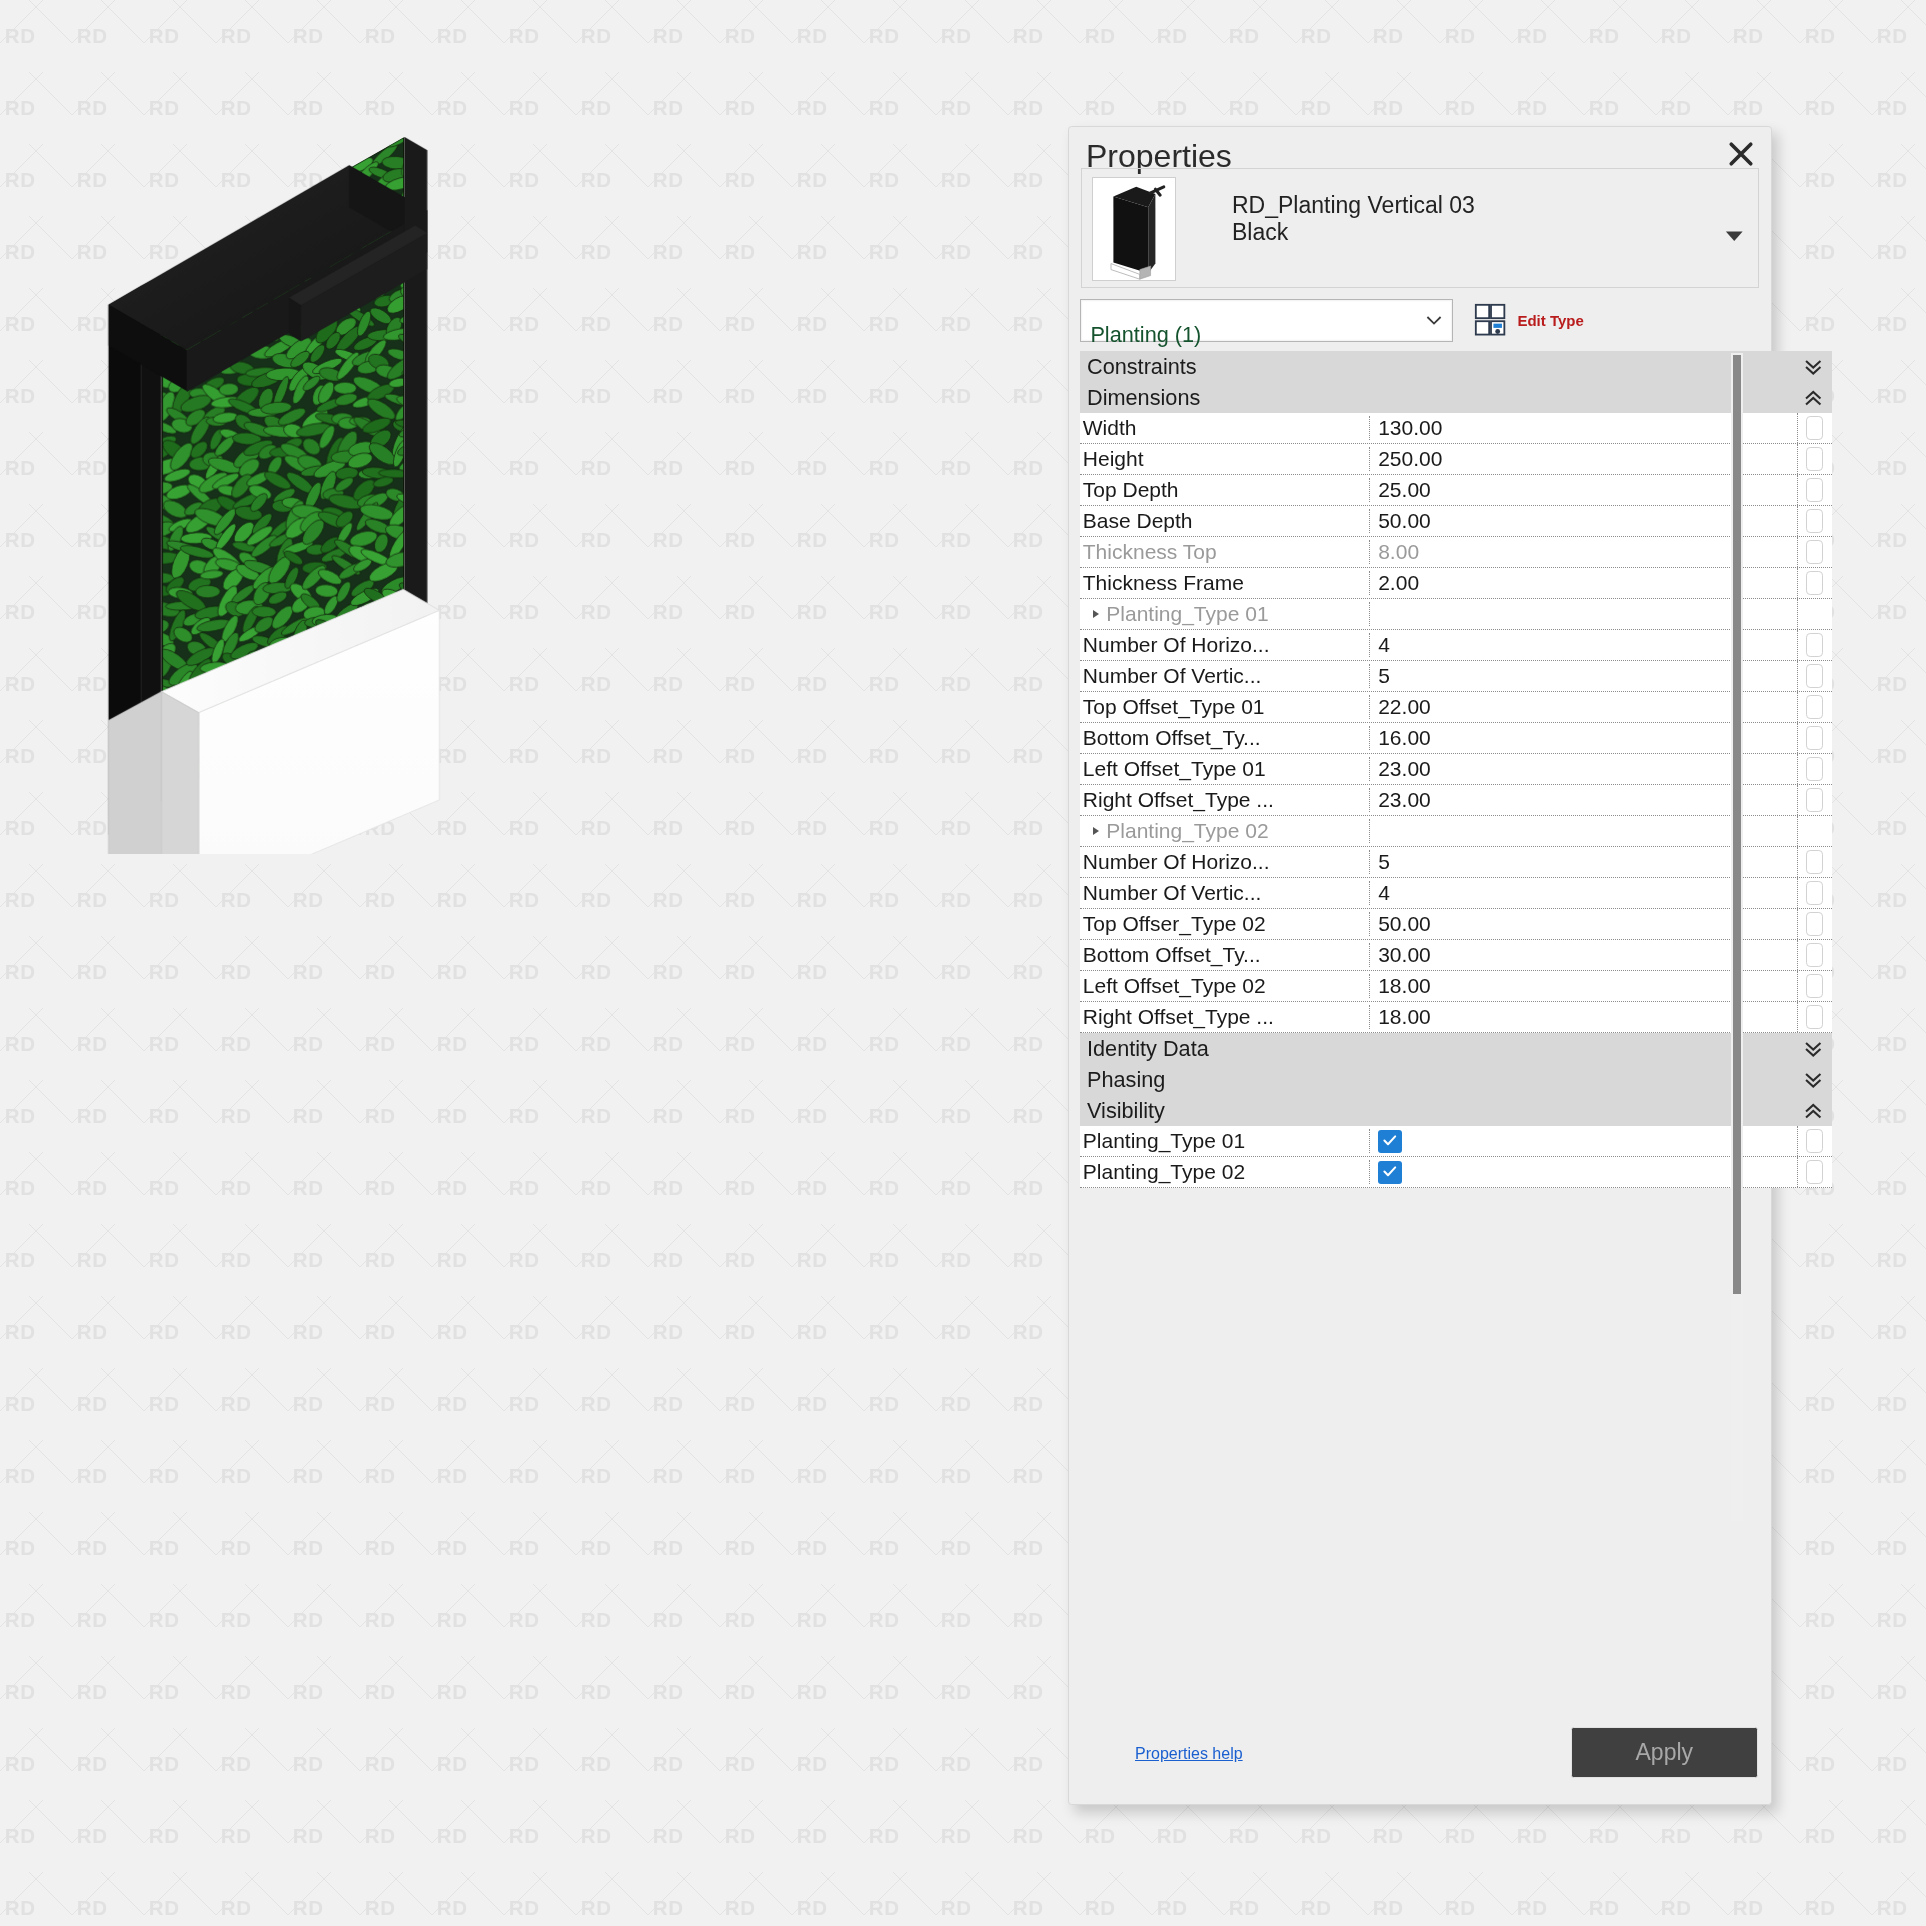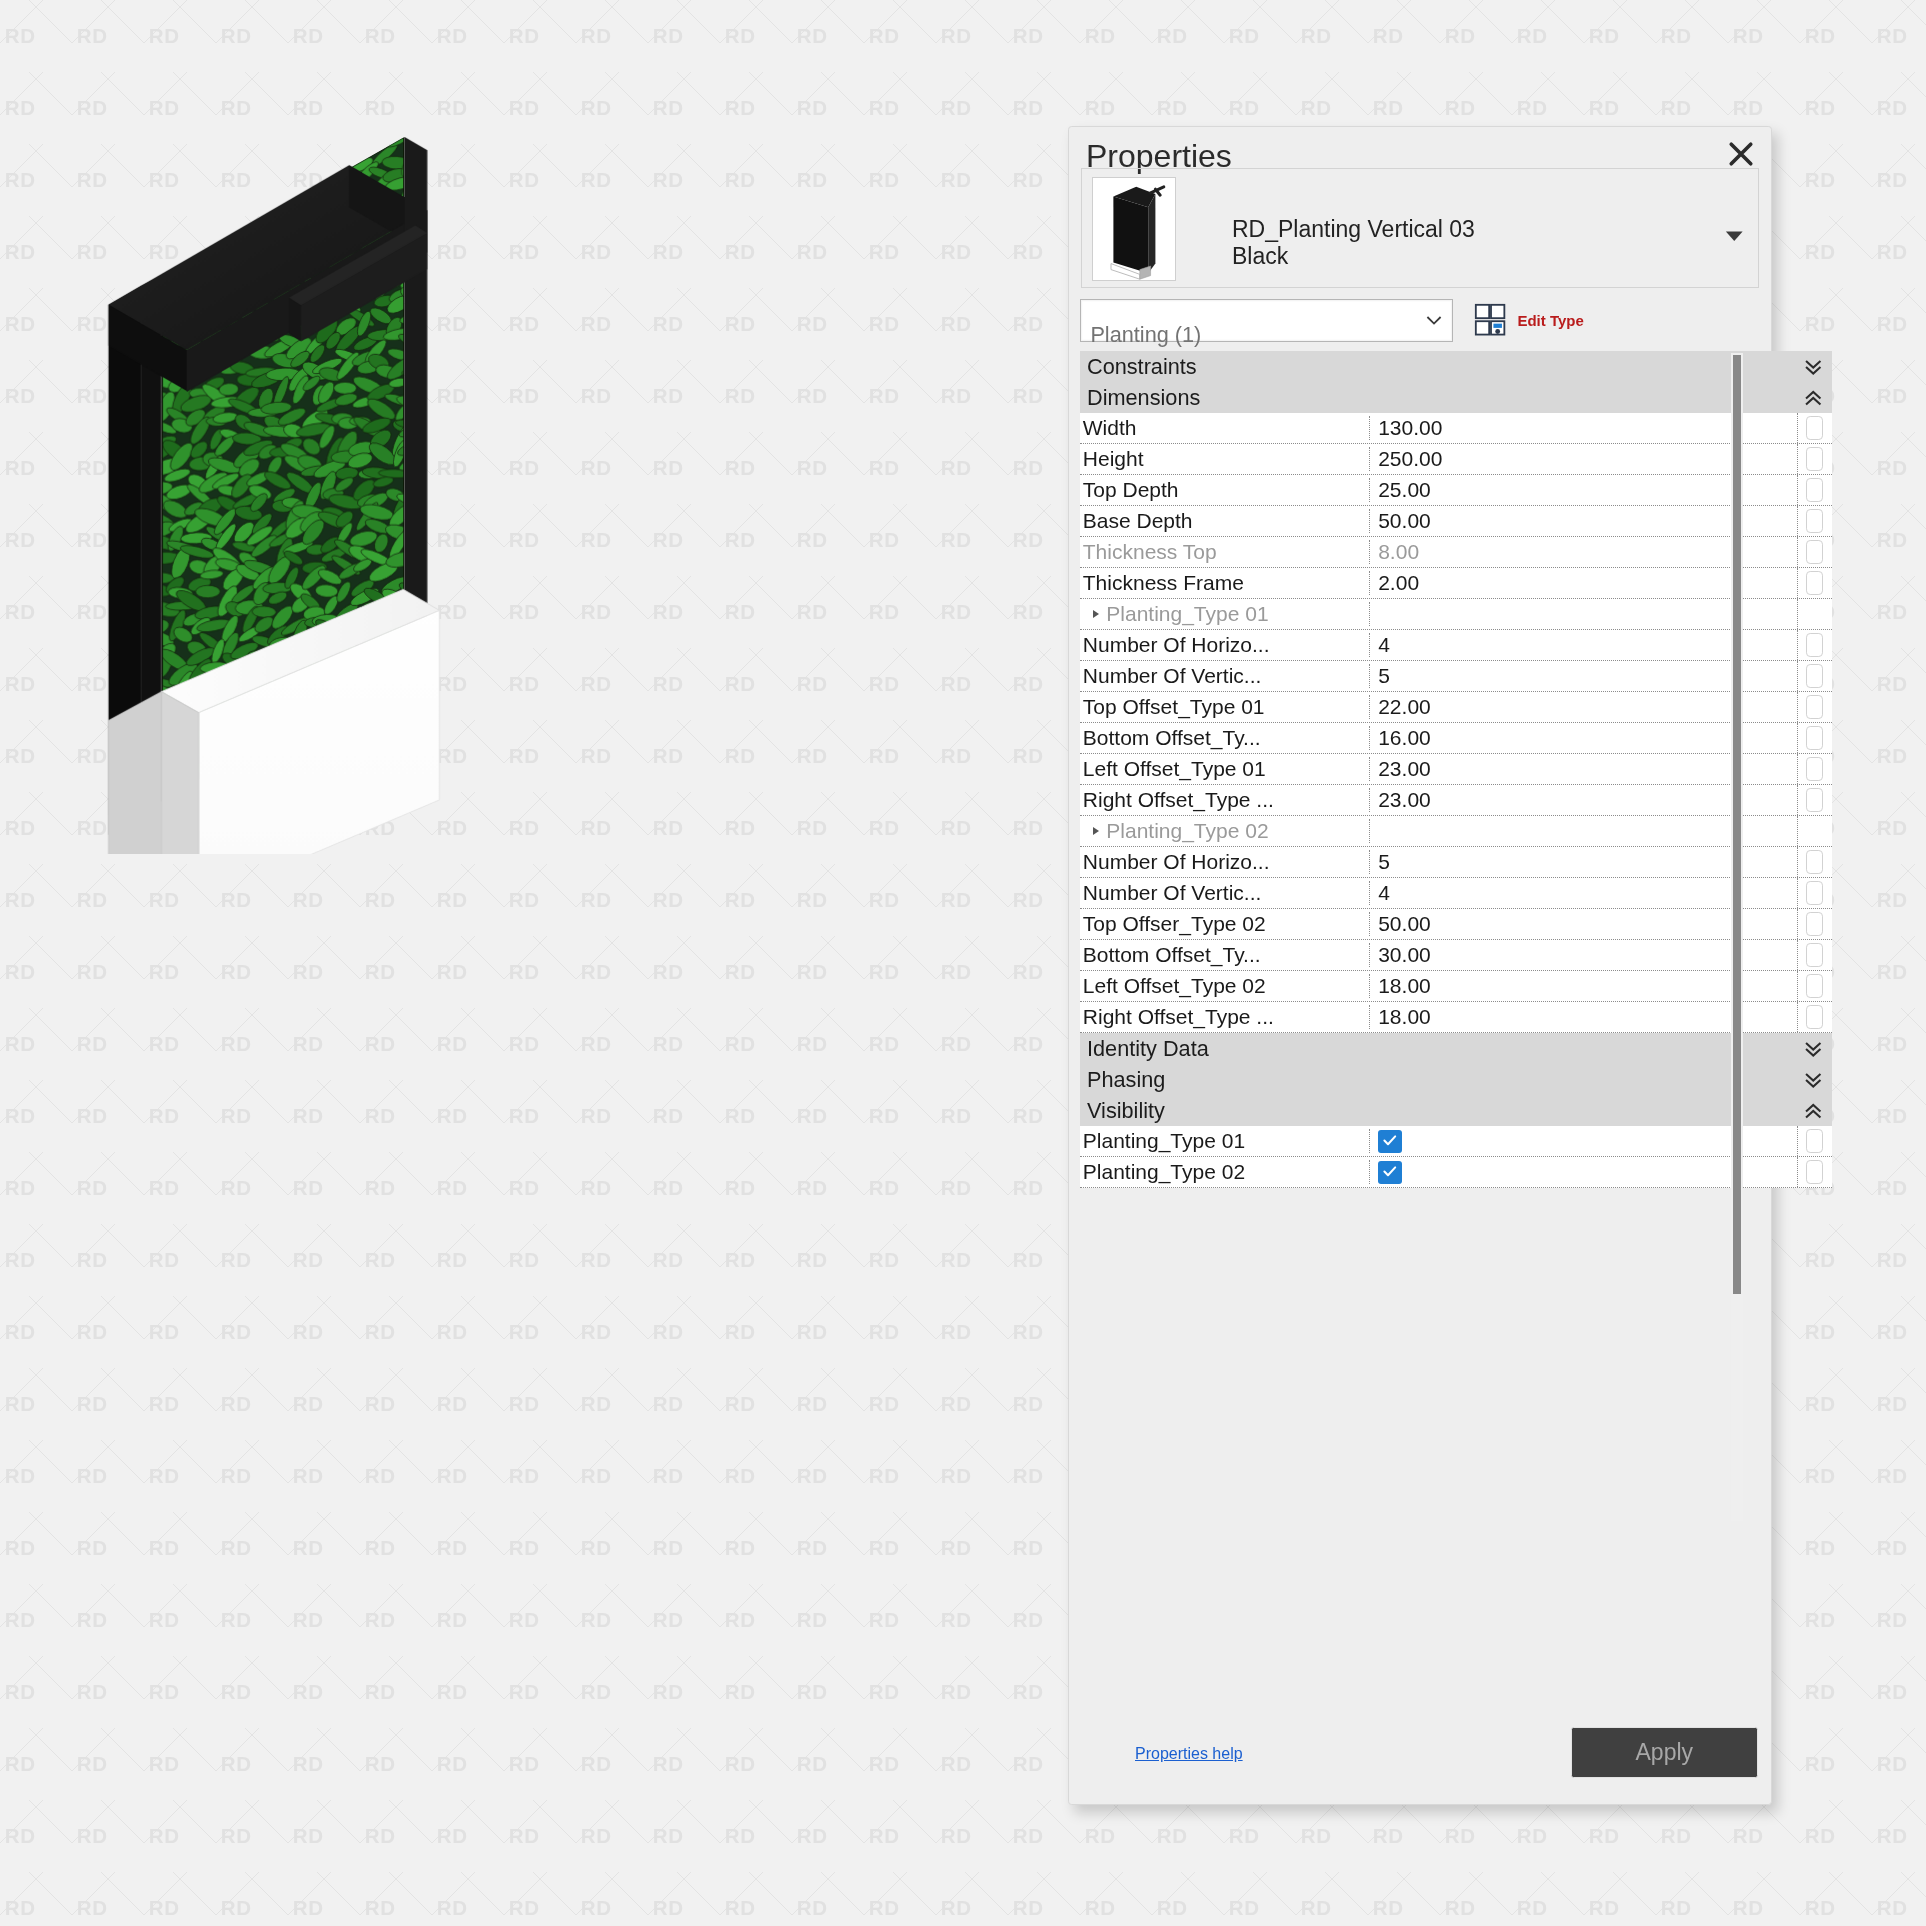--- a/index.html
+++ b/index.html
@@ -59,37 +59,37 @@
     position:absolute;left:12px;top:41px;right:12px;height:120px;
     border:0.6px solid #d3d3d3;background:transparent;box-sizing:border-box;
   }
   .thumb{
     position:absolute;left:9.6px;top:8.4px;width:84px;height:104px;
     background:#fff;border:0.6px solid #cfcfcf;box-sizing:border-box;
     overflow:hidden;
   }
   .type-name{
     position:absolute;left:150px;top:23px;right:54px;
-    font-size:23px;color:#222;line-height:1.18;margin-top:24px;
+    font-size:23px;color:#222;line-height:1.18;
   }
   .type-name .l2{display:block;}
   .type-caret{
     position:absolute;right:13.2px;top:60px;
   }
 
   .selector-row{
     position:absolute;left:10.8px;top:172px;right:9.6px;height:43px;
   }
   .combo{
     position:absolute;left:0;top:0;width:373px;height:43px;
     background:#fff;border:0.6px solid #b5b5b5;box-sizing:border-box;
     display:flex;align-items:center;
     box-shadow:inset 0 0 0 1.2px #f4f4f4;
   }
-  .combo-text{padding-left:9.6px;font-size:21.7px;color:#737373;flex:1;margin-top:29px;}
+  .combo-text{padding-left:9.6px;font-size:21.7px;color:#14532d;flex:1;margin-top:29px;}
   .combo-caret{padding-right:8.4px;}
   .edit-type{
     position:absolute;left:394px;top:1.2px;height:41px;
     display:flex;align-items:center;gap:9.6px;cursor:pointer;
   }
   .edit-type-label{font-size:15px;color:#b91c1c;font-weight:bold;}
 
   
   #grid{
     position:absolute;left:10.8px;top:224px;width:752px;

